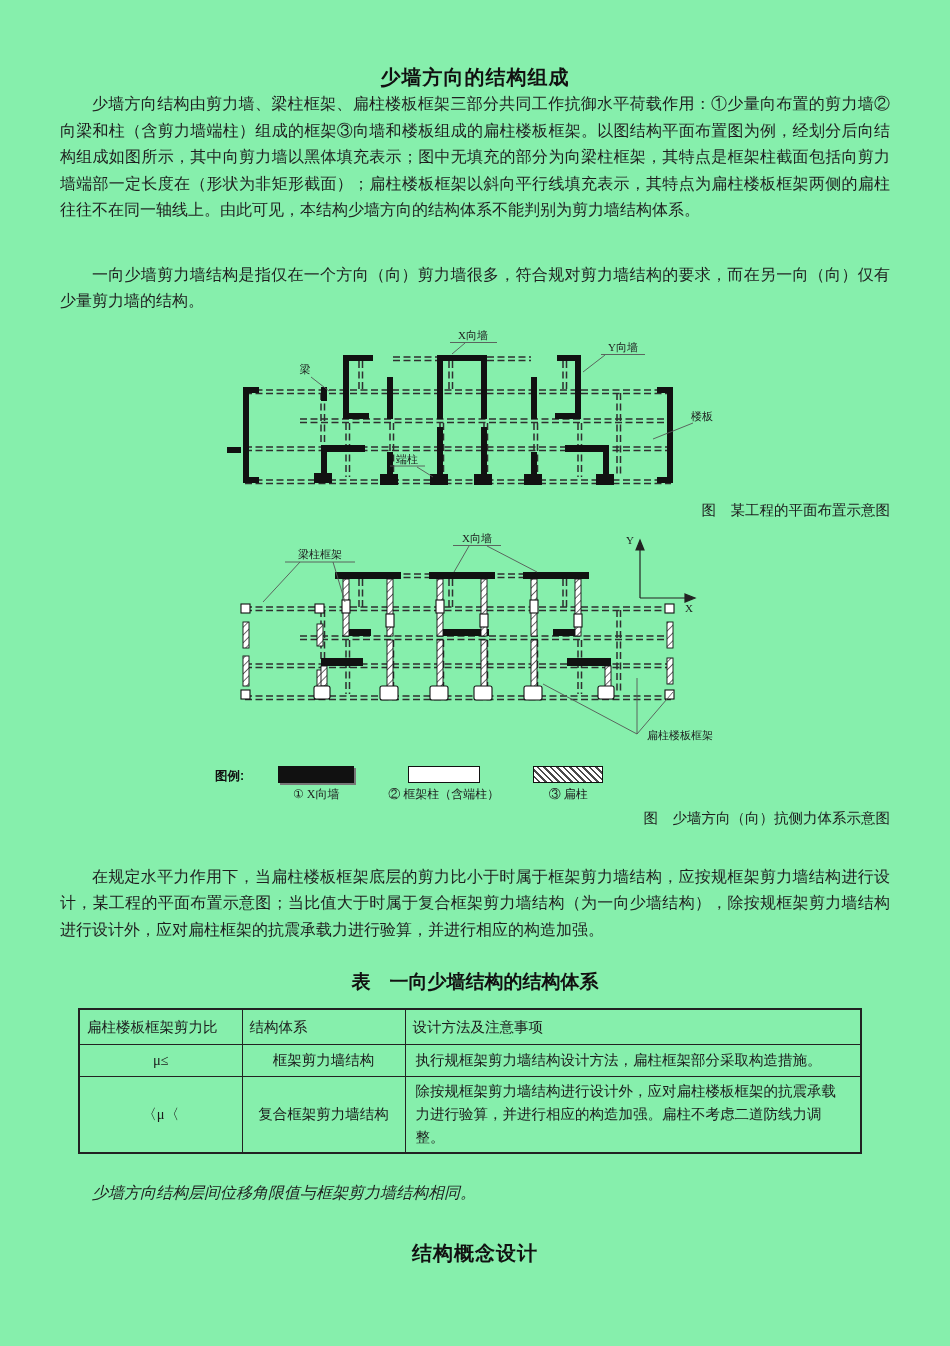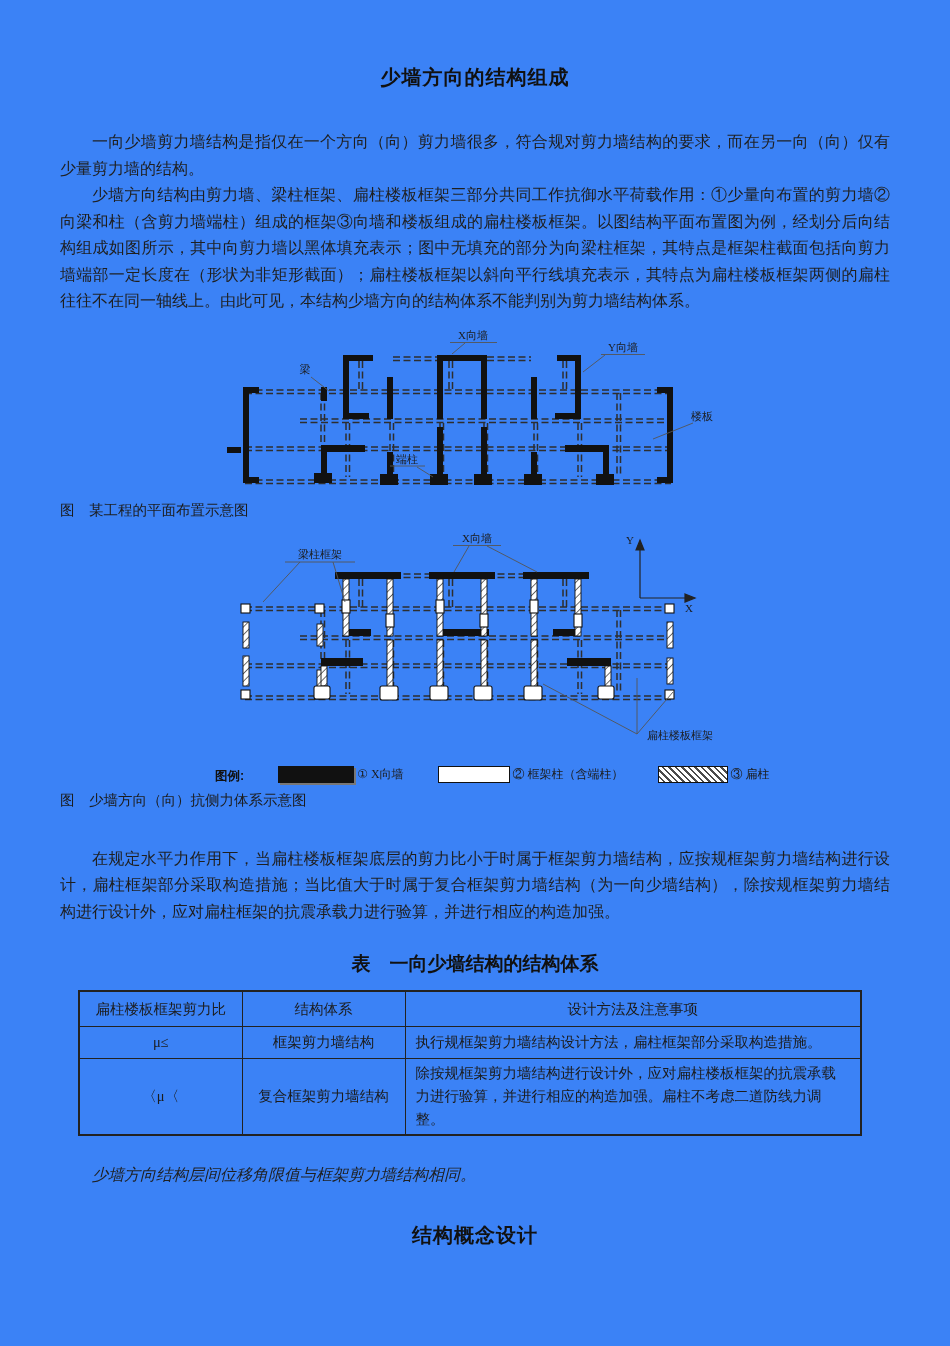--- a/index.html
+++ b/index.html
@@ -1,87 +1,87 @@
 <!DOCTYPE html>
 <html><head>
 <meta charset="utf-8">
 <style>
   html,body{margin:0;padding:0;background:#ffffff;}
   .page{
-    width:950px;height:1346px;margin:0 auto;background:#3b82f6;
+    width:950px;height:1346px;margin:0 auto;background:#86efac;
     font-family:"Liberation Serif","DejaVu Serif",serif;
     color:#1f1f1f;position:relative;overflow:hidden;box-sizing:border-box;
     padding:64px 60px 40px 60px;
   }
   h1,h2,h3{
     font-family:"Liberation Sans","DejaVu Sans",sans-serif;
     text-align:center;color:#111;font-weight:bold;margin:0;
   }
   h1{font-size:20px;letter-spacing:1px;}
   h2{font-size:21px;letter-spacing:1px;}
   h3{font-size:20px;letter-spacing:1px;}
   .body-para{
     font-size:16px;line-height:26.5px;text-align:justify;
     text-indent:2em;margin:0;color:#1f1f1f;
   }
   .gap-title{margin-top:38px;}
   .fig{margin:0;text-align:center;}
   .fig-caption{
-    font-size:14.5px;color:#1c1c1c;text-align:left;margin-top:2px;
+    font-size:14.5px;color:#1c1c1c;text-align:right;margin-top:2px;
     font-family:"Liberation Serif","DejaVu Serif",serif;
   }
   svg{display:block;margin:0 auto;}
   svg text{font-family:"Liberation Serif","DejaVu Serif",serif;font-size:11px;fill:#1c1c1c;}
   .legend-row{
     display:flex;align-items:flex-start;justify-content:flex-start;
     width:520px;margin:20px auto 0 auto;gap:34px;
   }
   .legend-title{
     font-size:12.5px;font-weight:bold;color:#111;padding-top:2px;
     font-family:"Liberation Sans","DejaVu Sans",sans-serif;white-space:nowrap;
   }
-  .legend-item{display:flex;flex-direction:row;align-items:center;gap:3px;}
+  .legend-item{display:flex;flex-direction:column;align-items:center;gap:3px;}
   .swatch{display:inline-block;height:15px;}
   .swatch-black{width:74px;background:#111;border:1.5px solid #111;box-shadow:2px 2px 0 #777;}
   .swatch-white{width:70px;background:#fff;border:1.5px solid #111;}
   .swatch-hatch{
     width:68px;border:1.5px solid #111;
     background:repeating-linear-gradient(45deg,#ffffff,#ffffff 3px,#4a4a4a 3px,#4a4a4a 4.6px);
   }
   .legend-label{font-size:12px;color:#1c1c1c;white-space:nowrap;}
   .table-caption{
     font-family:"Liberation Sans","DejaVu Sans",sans-serif;
     font-size:19px;font-weight:bold;text-align:center;color:#111;
     margin-top:26px;margin-bottom:13px;
   }
   table.sys{
     border-collapse:collapse;margin-left:18px;table-layout:fixed;
     font-size:14.5px;color:#1c1c1c;
   }
   table.sys th,table.sys td{border:1px solid #222;}
   table.sys{border:2px solid #222;}
   table.sys th{
-    font-weight:normal;text-align:center;height:30px;padding:2px 7px;font-family:Liberation Mono, monospace;
+    font-weight:normal;text-align:left;height:30px;padding:2px 7px;font-family:Liberation Mono, monospace;
   }
   table.sys td{padding:3px 10px;}
   td.c{text-align:center;}
   td.desc{text-align:left;line-height:23px;}
   .col1{width:163px;}
   .col2{width:163px;}
   .col3{width:456px;}
 </style>
 </head>
 <body>
 
 <div class="page">
 
   <h1>少墙方向的结构组成</h1>
 
+  <p class="body-para">少墙方向结构由剪力墙、梁柱框架、扁柱楼板框架三部分共同工作抗御水平荷载作用：①少量向布置的剪力墙②向梁和柱（含剪力墙端柱）组成的框架③向墙和楼板组成的扁柱楼板框架。以图结构平面布置图为例，经划分后向结构组成如图所示，其中向剪力墙以黑体填充表示；图中无填充的部分为向梁柱框架，其特点是框架柱截面包括向剪力墙端部一定长度在（形状为非矩形截面）；扁柱楼板框架以斜向平行线填充表示，其特点为扁柱楼板框架两侧的扁柱往往不在同一轴线上。由此可见，本结构少墙方向的结构体系不能判别为剪力墙结构体系。</p>
   <p class="body-para gap-title">一向少墙剪力墙结构是指仅在一个方向（向）剪力墙很多，符合规对剪力墙结构的要求，而在另一向（向）仅有少量剪力墙的结构。</p>
-  <p class="body-para">少墙方向结构由剪力墙、梁柱框架、扁柱楼板框架三部分共同工作抗御水平荷载作用：①少量向布置的剪力墙②向梁和柱（含剪力墙端柱）组成的框架③向墙和楼板组成的扁柱楼板框架。以图结构平面布置图为例，经划分后向结构组成如图所示，其中向剪力墙以黑体填充表示；图中无填充的部分为向梁柱框架，其特点是框架柱截面包括向剪力墙端部一定长度在（形状为非矩形截面）；扁柱楼板框架以斜向平行线填充表示，其特点为扁柱楼板框架两侧的扁柱往往不在同一轴线上。由此可见，本结构少墙方向的结构体系不能判别为剪力墙结构体系。</p>
 
   <figure class="fig" style="margin-top:12px;">
     <svg width="500" height="172" viewBox="0 0 500 172">
 
       <g stroke="#2e2e2e" stroke-width="1.5" stroke-dasharray="7 3.5" fill="none">
         <line x1="20" y1="63" x2="446" y2="63"></line>
           <line x1="20" y1="66.5" x2="446" y2="66.5"></line>
         <line x1="75" y1="92" x2="446" y2="92"></line>
           <line x1="75" y1="95.5" x2="446" y2="95.5"></line>
         <line x1="20" y1="120" x2="446" y2="120"></line>
@@ -318,21 +318,21 @@
       <div class="legend-item">
         <span class="swatch swatch-hatch"></span>
         <span class="legend-label">③ 扁柱</span>
       </div>
     </div>
 
     <div class="fig-caption" style="margin-top:6px;">图　少墙方向（向）抗侧力体系示意图</div>
   </figure>
 
 
-  <p class="body-para" style="margin-top:36px;">在规定水平力作用下，当扁柱楼板框架底层的剪力比小于时属于框架剪力墙结构，应按规框架剪力墙结构进行设计，扁柱框架部分采取构造措施；当比值大于时属于复合框架剪力墙结构（为一向少墙结构），除按规框架剪力墙结构进行设计外，应对扁柱框架的抗震承载力进行验算，并进行相应的构造加强。</p>
+  <p class="body-para" style="margin-top:36px;">在规定水平力作用下，当扁柱楼板框架底层的剪力比小于时属于框架剪力墙结构，应按规框架剪力墙结构进行设计，某工程的平面布置示意图；当比值大于时属于复合框架剪力墙结构（为一向少墙结构），除按规框架剪力墙结构进行设计外，应对扁柱框架的抗震承载力进行验算，并进行相应的构造加强。</p>
 
   <div class="table-caption">表　一向少墙结构的结构体系</div>
 
   <table class="sys">
     <colgroup>
         <col class="col1">
         <col class="col2">
         <col class="col3">
       </colgroup>
     <thead>

